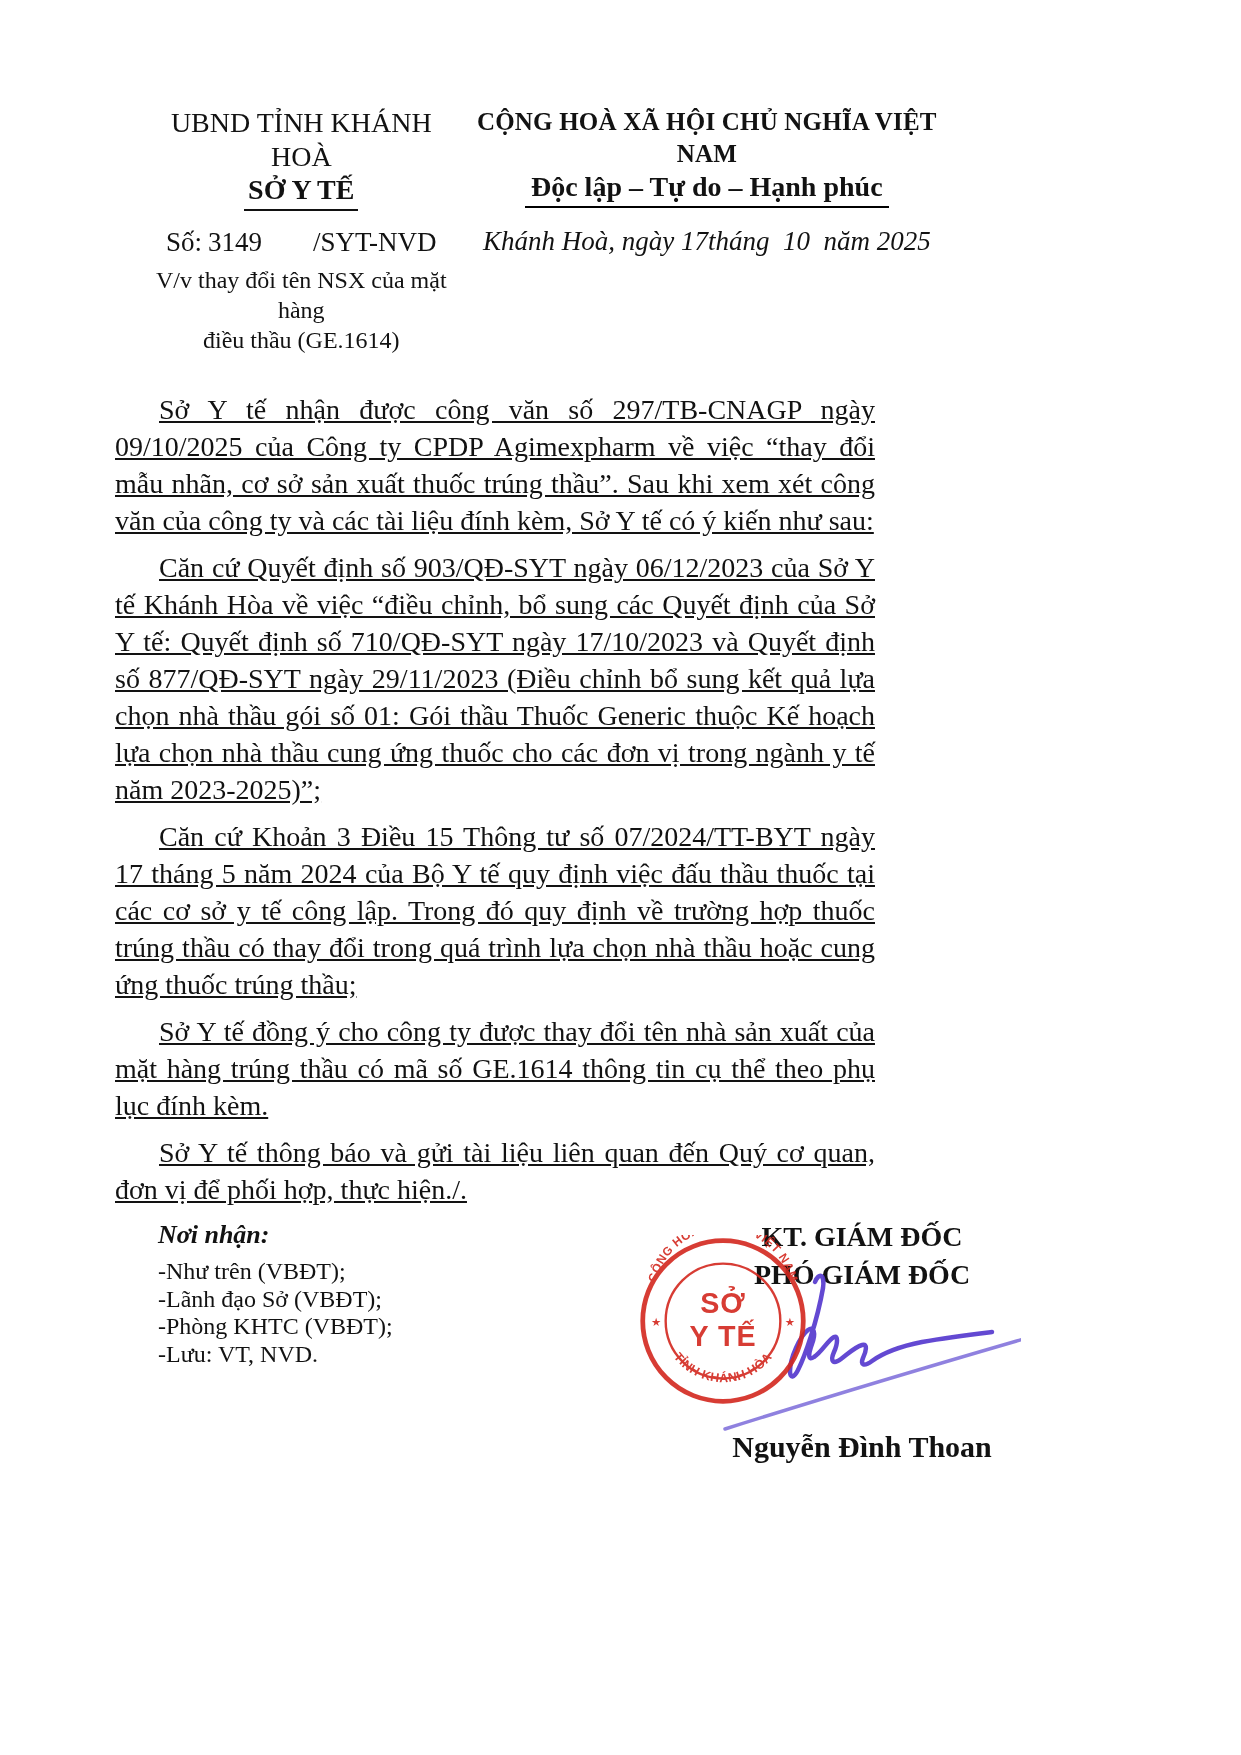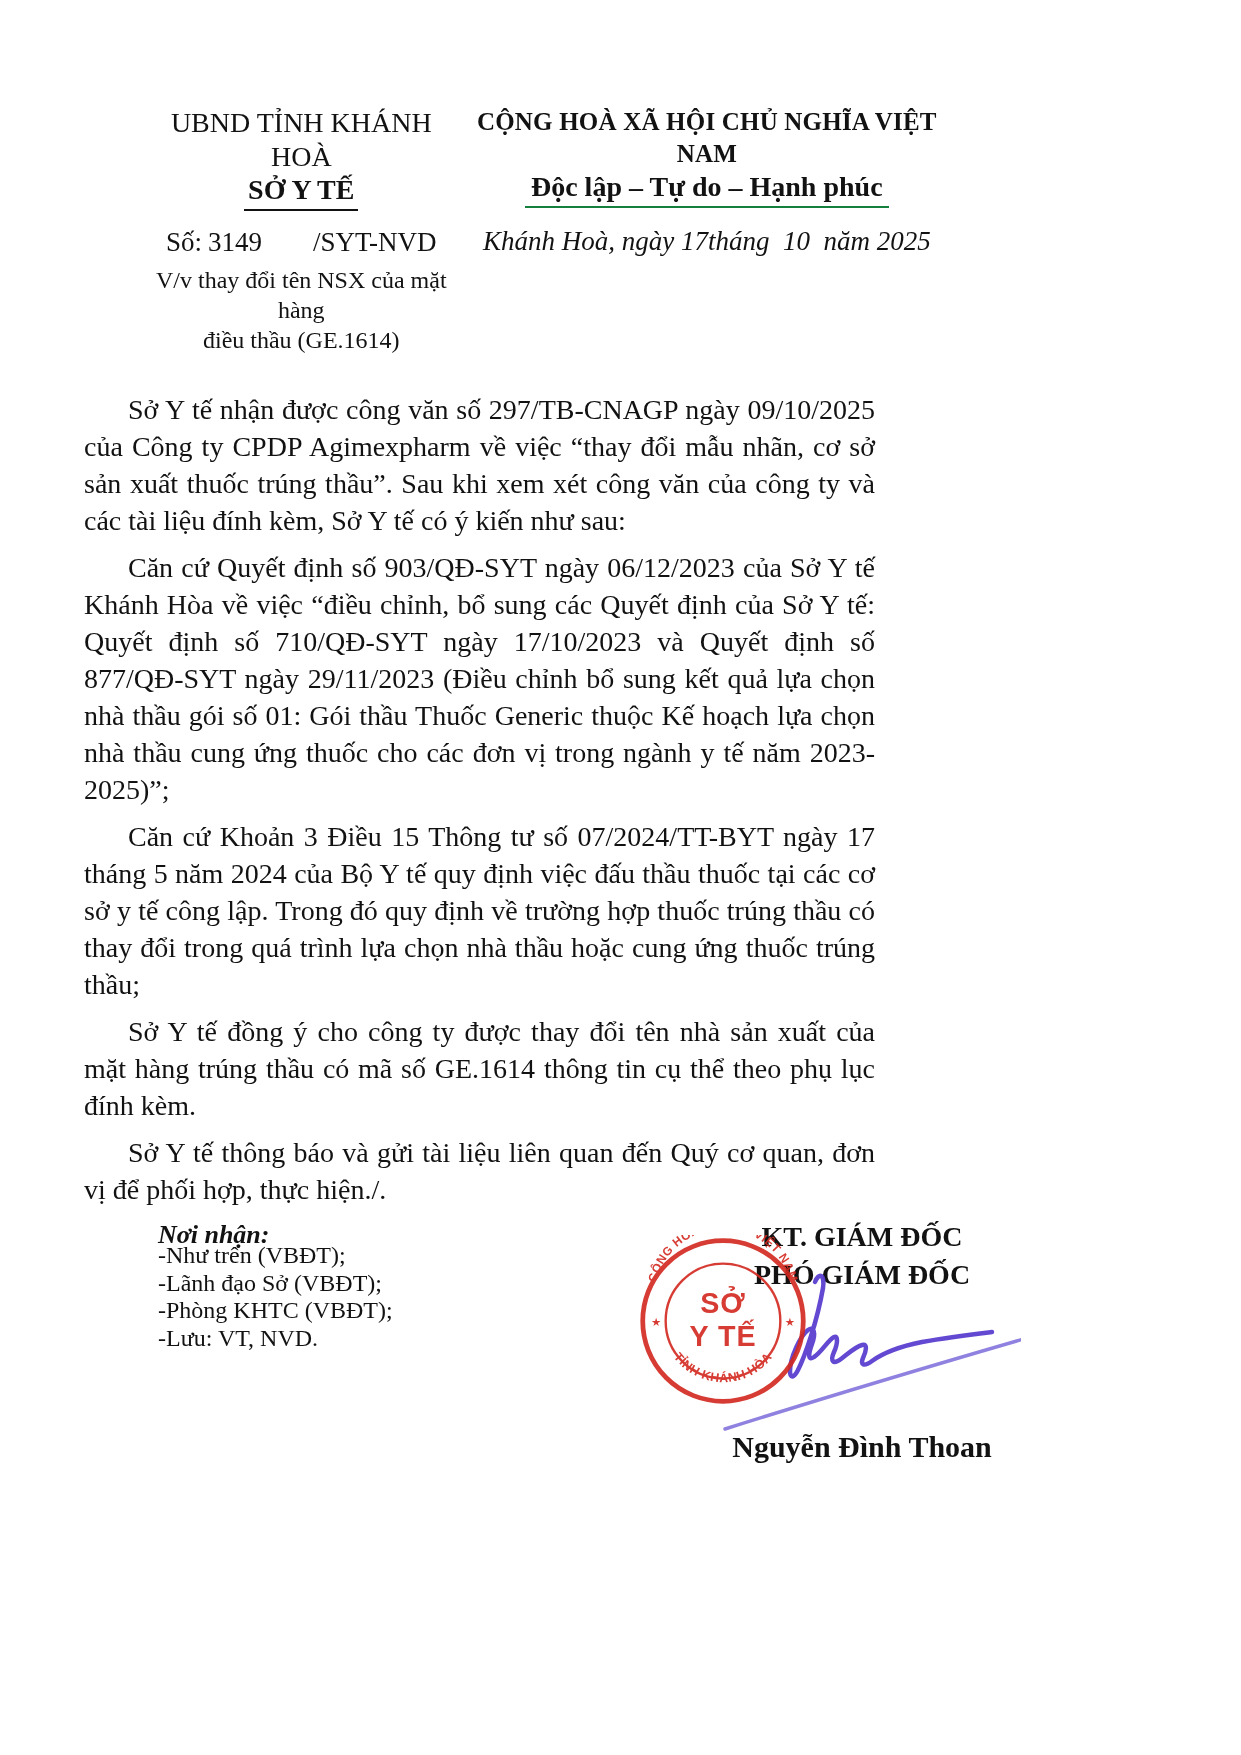--- a/index.html
+++ b/index.html
@@ -17,36 +17,36 @@
   .h-right{width:530px;text-align:center;}
   .parent-org{font-size:28px;line-height:34px;}
   .org{display:inline-block;font-size:28px;font-weight:bold;
        border-bottom:2px solid #121212;padding:0 4px 3px 4px;line-height:32px;}
   .doc-line{margin-top:14px;font-size:27px;line-height:34px;}
   .doc-number{display:inline-block;margin:0 17px 0 6px;}
   .doc-suffix{display:inline-block;margin-left:34px;}
   .subject{margin-top:6px;font-size:24px;line-height:30px;}
   .nat1{font-size:25px;font-weight:bold;line-height:32px;letter-spacing:.2px;}
   .nat2{display:inline-block;font-size:28px;font-weight:bold;
-        border-bottom:2px solid #15803d;padding:0 6px 2px 6px;line-height:34px;}
+        border-bottom:2px solid #000000;padding:0 6px 2px 6px;line-height:34px;}
   .date-line{margin-top:16px;font-size:27px;font-style:italic;line-height:34px;white-space:pre;}
   
   .salutation{margin:36px 0 0 315px;font-size:28px;line-height:38px;}
   .salutation .recipients{margin-left:78px;}
   
-  .body-text{margin:36px 146px 0 84px;}
+  .body-text{margin:36px 146px 0 115px;text-decoration:underline;}
   .body-text p{
     font-size:28px;line-height:37px;text-align:justify;
     text-indent:44px;margin:0 0 10px 0;
   }
   
   .footer{position:relative;height:505px;margin-top:3px;}
   .noi-nhan-label{position:absolute;left:158px;top:2px;
     font-size:26px;font-weight:bold;font-style:italic;}
-  .noi-nhan-list{position:absolute;left:158px;top:24px;
+  .noi-nhan-list{position:absolute;left:158px;top:40px;
     font-size:24px;line-height:27.5px;}
   .sign-titles{position:absolute;left:687px;top:0;width:350px;text-align:center;
     font-size:28px;font-weight:bold;line-height:38px;z-index:3;}
   .signer-name{position:absolute;left:677px;top:212px;width:370px;text-align:center;
     font-size:30px;font-weight:bold;z-index:6;}
   .seal-svg{position:absolute;left:637px;top:17px;z-index:5;opacity:.9;}
   .signature-svg{position:absolute;left:697px;top:50px;z-index:4;}
 </style>
 </head>
 <body>

